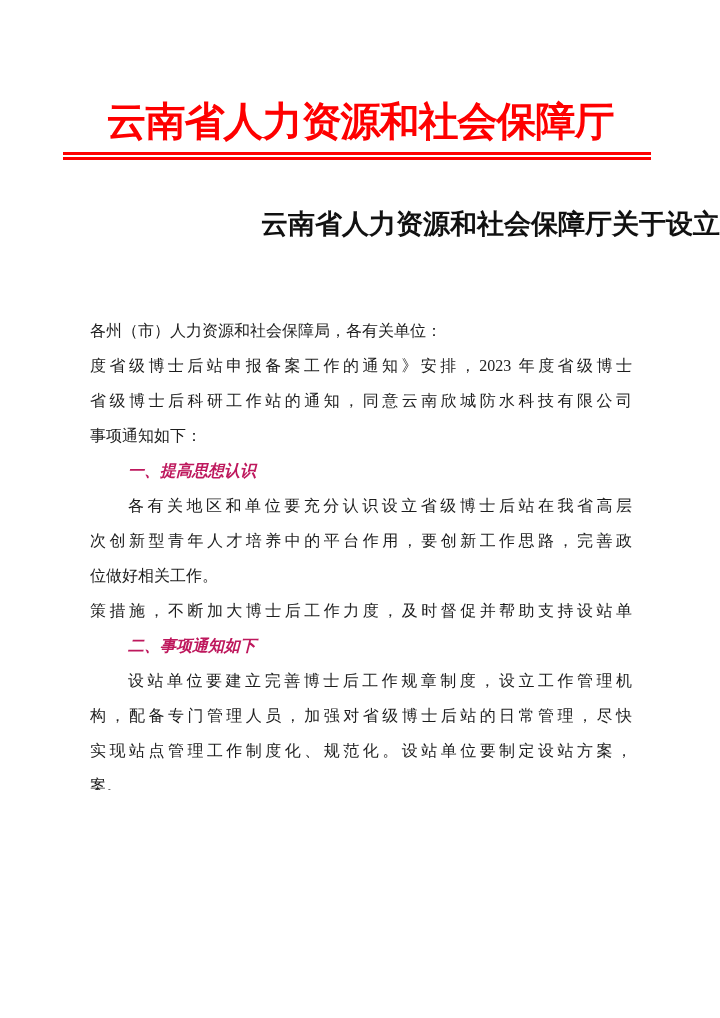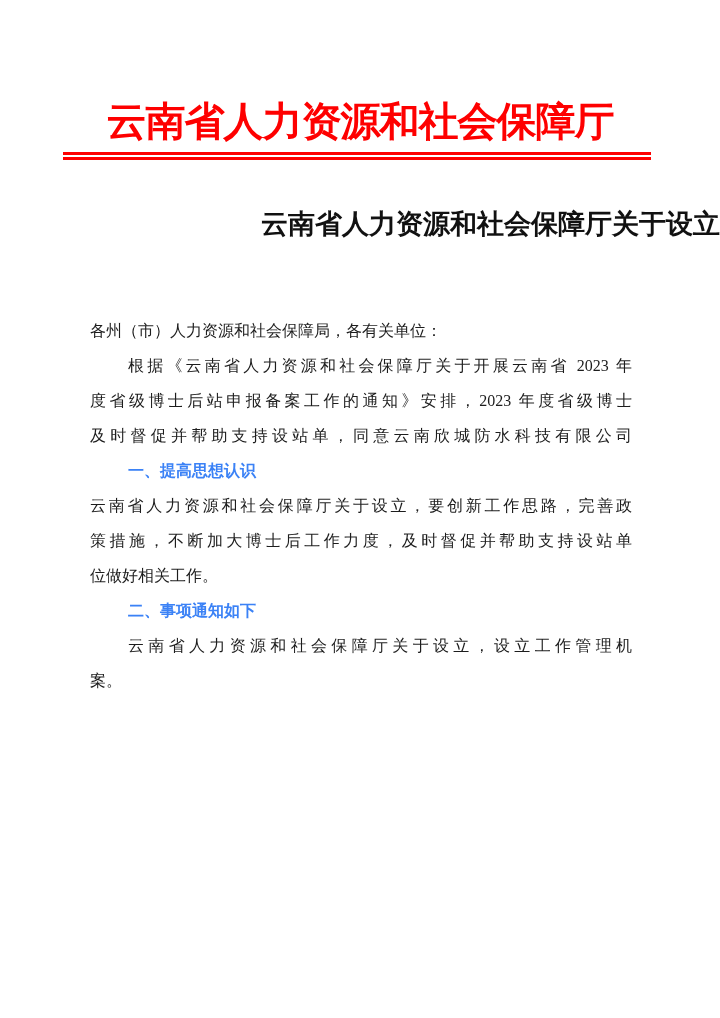--- a/index.html
+++ b/index.html
@@ -60,21 +60,22 @@
   }
   .ln.wrapjustify {
     white-space: normal;
     text-align: justify;
     text-align-last: justify;
   }
   .ln.indent { text-indent: 38px; }
   .ln.heading {
     font-family: "Liberation Sans", "DejaVu Sans", sans-serif;
     font-weight: bold;
-    color: #3b82f6;
+    color: #be185d;
+    font-style: italic;
   }
   .footer-rule {
     position: absolute;
     top: 911px;
     left: 63px;
     width: 588px;
     height: 1px;
     border-top: 2px solid #fe0000;
     border-bottom: 2px solid #fe0000;
   }
@@ -98,29 +99,32 @@
   <div class="masthead-title">云南省人力资源和社会保障厅</div>
 
   <div class="masthead-rule"></div>
 
   <div class="doc-title">
     <div>云南省人力资源和社会保障厅关于设立</div>
   </div>
 
   <div class="body-text">
     <div class="ln">各州（市）人力资源和社会保障局，各有关单位：</div>
-    <div class="ln wrapjustify indent">根据《云南省人力资源和社会保障厅关于开展云南省 2023 年</div>
     <div class="ln wrapjustify">度省级博士后站申报备案工作的通知》安排，2023 年度省级博士</div>
-    <div class="ln wrapjustify">及时督促并帮助支持设站单，同意云南欣城防水科技有限公司</div>
+    <div class="ln wrapjustify">省级博士后科研工作站的通知，同意云南欣城防水科技有限公司</div>
+    <div class="ln">事项通知如下：</div>
     <div class="ln heading indent">一、提高思想认识</div>
-    <div class="ln wrapjustify">云南省人力资源和社会保障厅关于设立，要创新工作思路，完善政</div>
+    <div class="ln wrapjustify indent">各有关地区和单位要充分认识设立省级博士后站在我省高层</div>
+    <div class="ln wrapjustify">次创新型青年人才培养中的平台作用，要创新工作思路，完善政</div>
+    <div class="ln">位做好相关工作。</div>
     <div class="ln wrapjustify">策措施，不断加大博士后工作力度，及时督促并帮助支持设站单</div>
-    <div class="ln">位做好相关工作。</div>
     <div class="ln heading indent">二、事项通知如下</div>
-    <div class="ln wrapjustify indent">云南省人力资源和社会保障厅关于设立，设立工作管理机</div>
+    <div class="ln wrapjustify indent">设站单位要建立完善博士后工作规章制度，设立工作管理机</div>
+    <div class="ln wrapjustify">构，配备专门管理人员，加强对省级博士后站的日常管理，尽快</div>
+    <div class="ln wrapjustify">实现站点管理工作制度化、规范化。设站单位要制定设站方案，</div>
     <div class="ln">案。</div>
   </div>
 
   <div class="footer-rule"></div>
 
   <div class="page-number">
     <span class="dash">—</span><span class="num">1</span><span class="dash">—</span>
   </div>
 
 </div>

